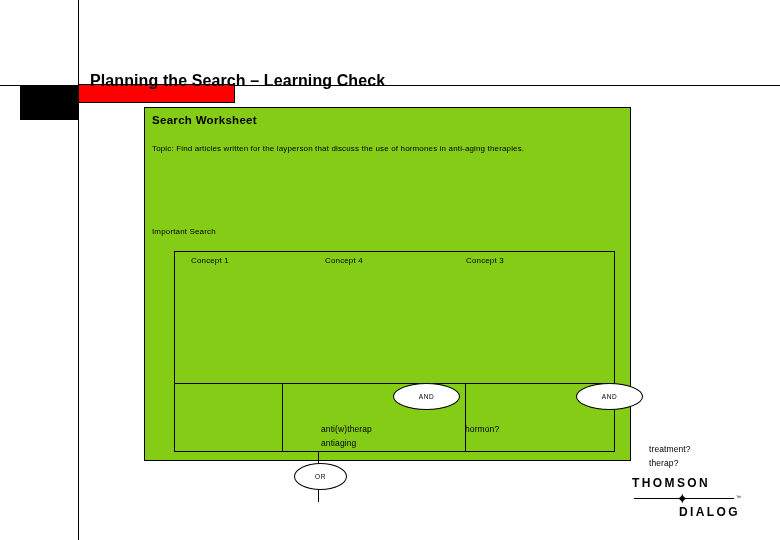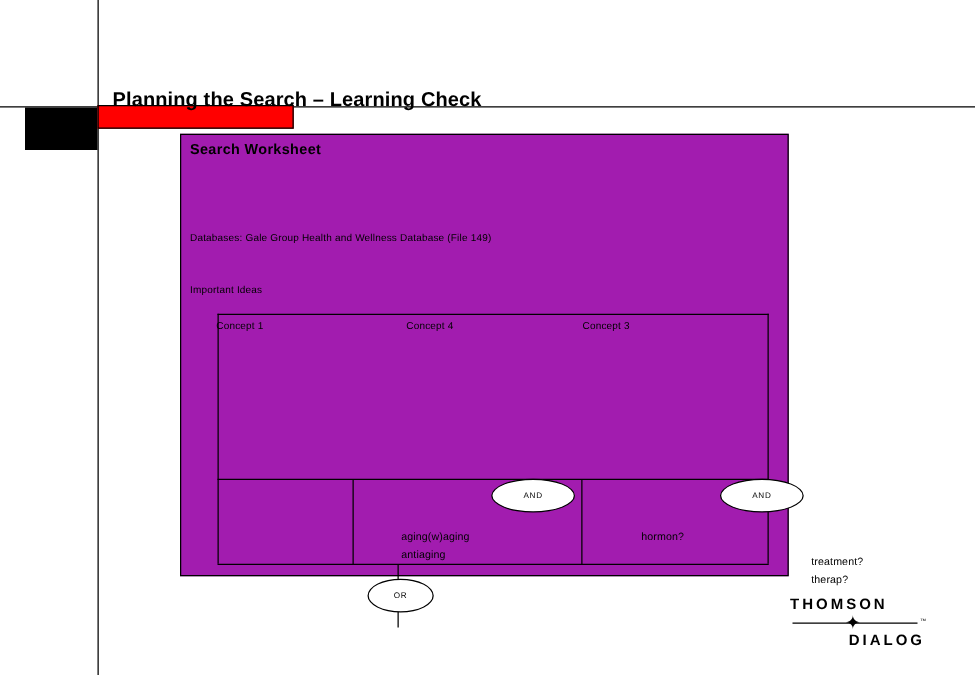--- a/index.html
+++ b/index.html
@@ -66,21 +66,21 @@
 
   
   .worksheet-box {
     position: absolute;
     left: 144px;
     top: 107px;
     width: 487px;
     height: 354px;
     border: 1px solid #000000;
     box-sizing: border-box;
-    background: #a21caf;
+    background: #84cc16;
   }
 
   .ws-heading {
     position: absolute;
     left: 7px;
     top: 6px;
     font-size: 11.5px;
     font-weight: bold;
     color: #000000;
     letter-spacing: 0.3px;
@@ -144,21 +144,21 @@
   }
 
   .concept-label {
     position: absolute;
     top: 148px;
     font-size: 8px;
     color: #000000;
     white-space: nowrap;
     letter-spacing: 0.15px;
   }
-  .cl-1 { left: 28px; text-align: center; }
+  .cl-1 { left: 46px; text-align: center; }
   .cl-2 { left: 180px; }
   .cl-3 { left: 321px; }
 
   
   .col-divider {
     position: absolute;
     top: 276px;
     width: 1px;
     height: 68px;
     background: #000000;
@@ -212,21 +212,21 @@
   
   .terms {
     position: absolute;
     font-size: 8.5px;
     color: #000000;
     line-height: 14px;
     white-space: nowrap;
     letter-spacing: 0.1px;
   }
   .terms-1 { left: 176px; top: 314px; }
-  .terms-2 { left: 320px; top: 314px; margin-left: 48px; }
+  .terms-2 { left: 320px; top: 314px; }
   .terms-3 { left: 504px; top: 314px; margin-top: 20px; }
   .terms div { display: block; }
 
   
   .logo {
     position: absolute;
     left: 632px;
     top: 476px;
     width: 108px;
     height: 44px;
@@ -298,22 +298,22 @@
 
 <div class="deco-hline"></div>
 <div class="deco-vline"></div>
 <div class="deco-black-block"></div>
 <div class="deco-red-bar"></div>
 
 <div class="slide-title">Planning the Search – Learning Check</div>
 
 <div class="worksheet-box">
   <div class="ws-heading">Search Worksheet</div>
-  <div class="ws-databases">Databases:  Gale Group Health and Wellness Database (File 149)</div>
-  <div class="ws-ideas">Important Ideas</div>
+  <div class="ws-topic">Topic:  Find articles written for the layperson that discuss the use of hormones in anti-aging therapies.</div>
+  <div class="ws-ideas">Important Search</div>
 
   <div class="concept-table"></div>
   <div class="concept-hrule"></div>
   <div class="concept-bottom-rule"></div>
 
   <div class="concept-label cl-1">Concept 1</div>
   <div class="concept-label cl-2">Concept 4</div>
   <div class="concept-label cl-3">Concept 3</div>
 
   <div class="col-divider cd-1"></div>
@@ -325,21 +325,21 @@
   <div class="op-ellipse and-2">
     <span>AND</span>
   </div>
 
   <div class="or-vline"></div>
   <div class="op-ellipse or-1">
     <span>OR</span>
   </div>
 
   <div class="terms terms-1">
-    <div>aging(w)aging</div>
+    <div>anti(w)therap</div>
     <div>antiaging</div>
   </div>
   <div class="terms terms-2">
     <div>hormon?</div>
   </div>
   <div class="terms terms-3">
     <div>treatment?</div>
     <div>therap?</div>
   </div>
 </div>

